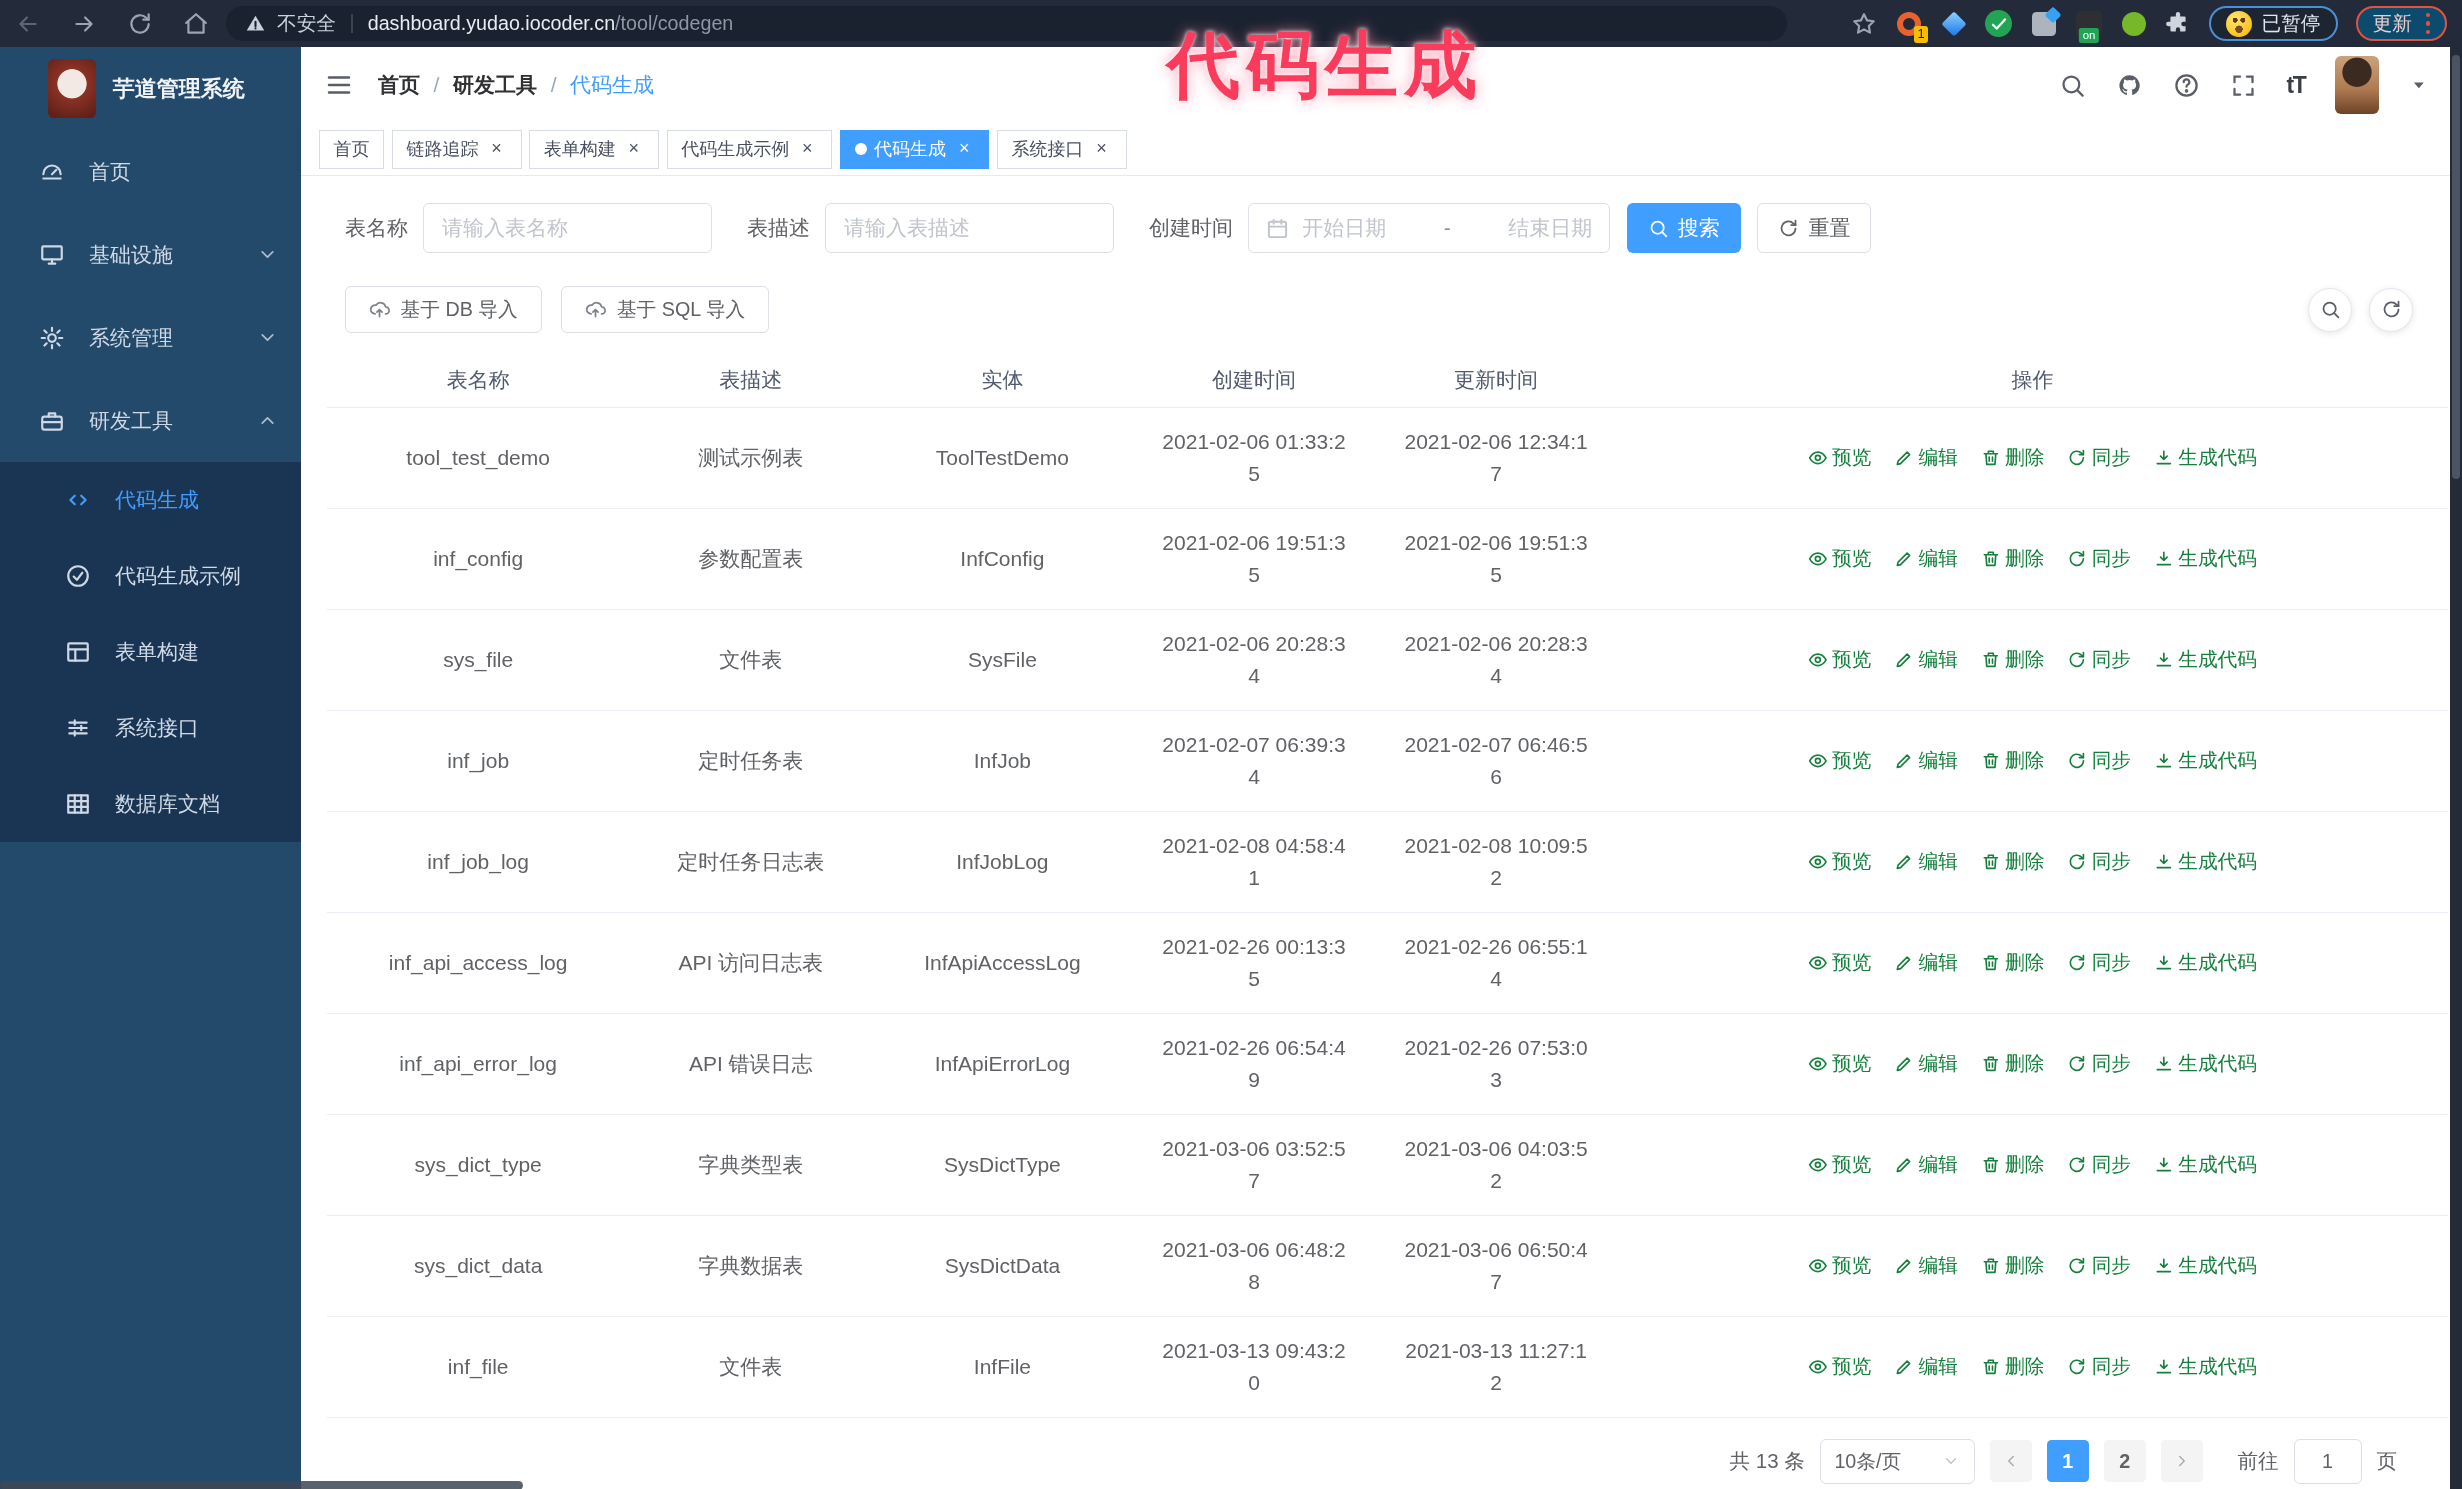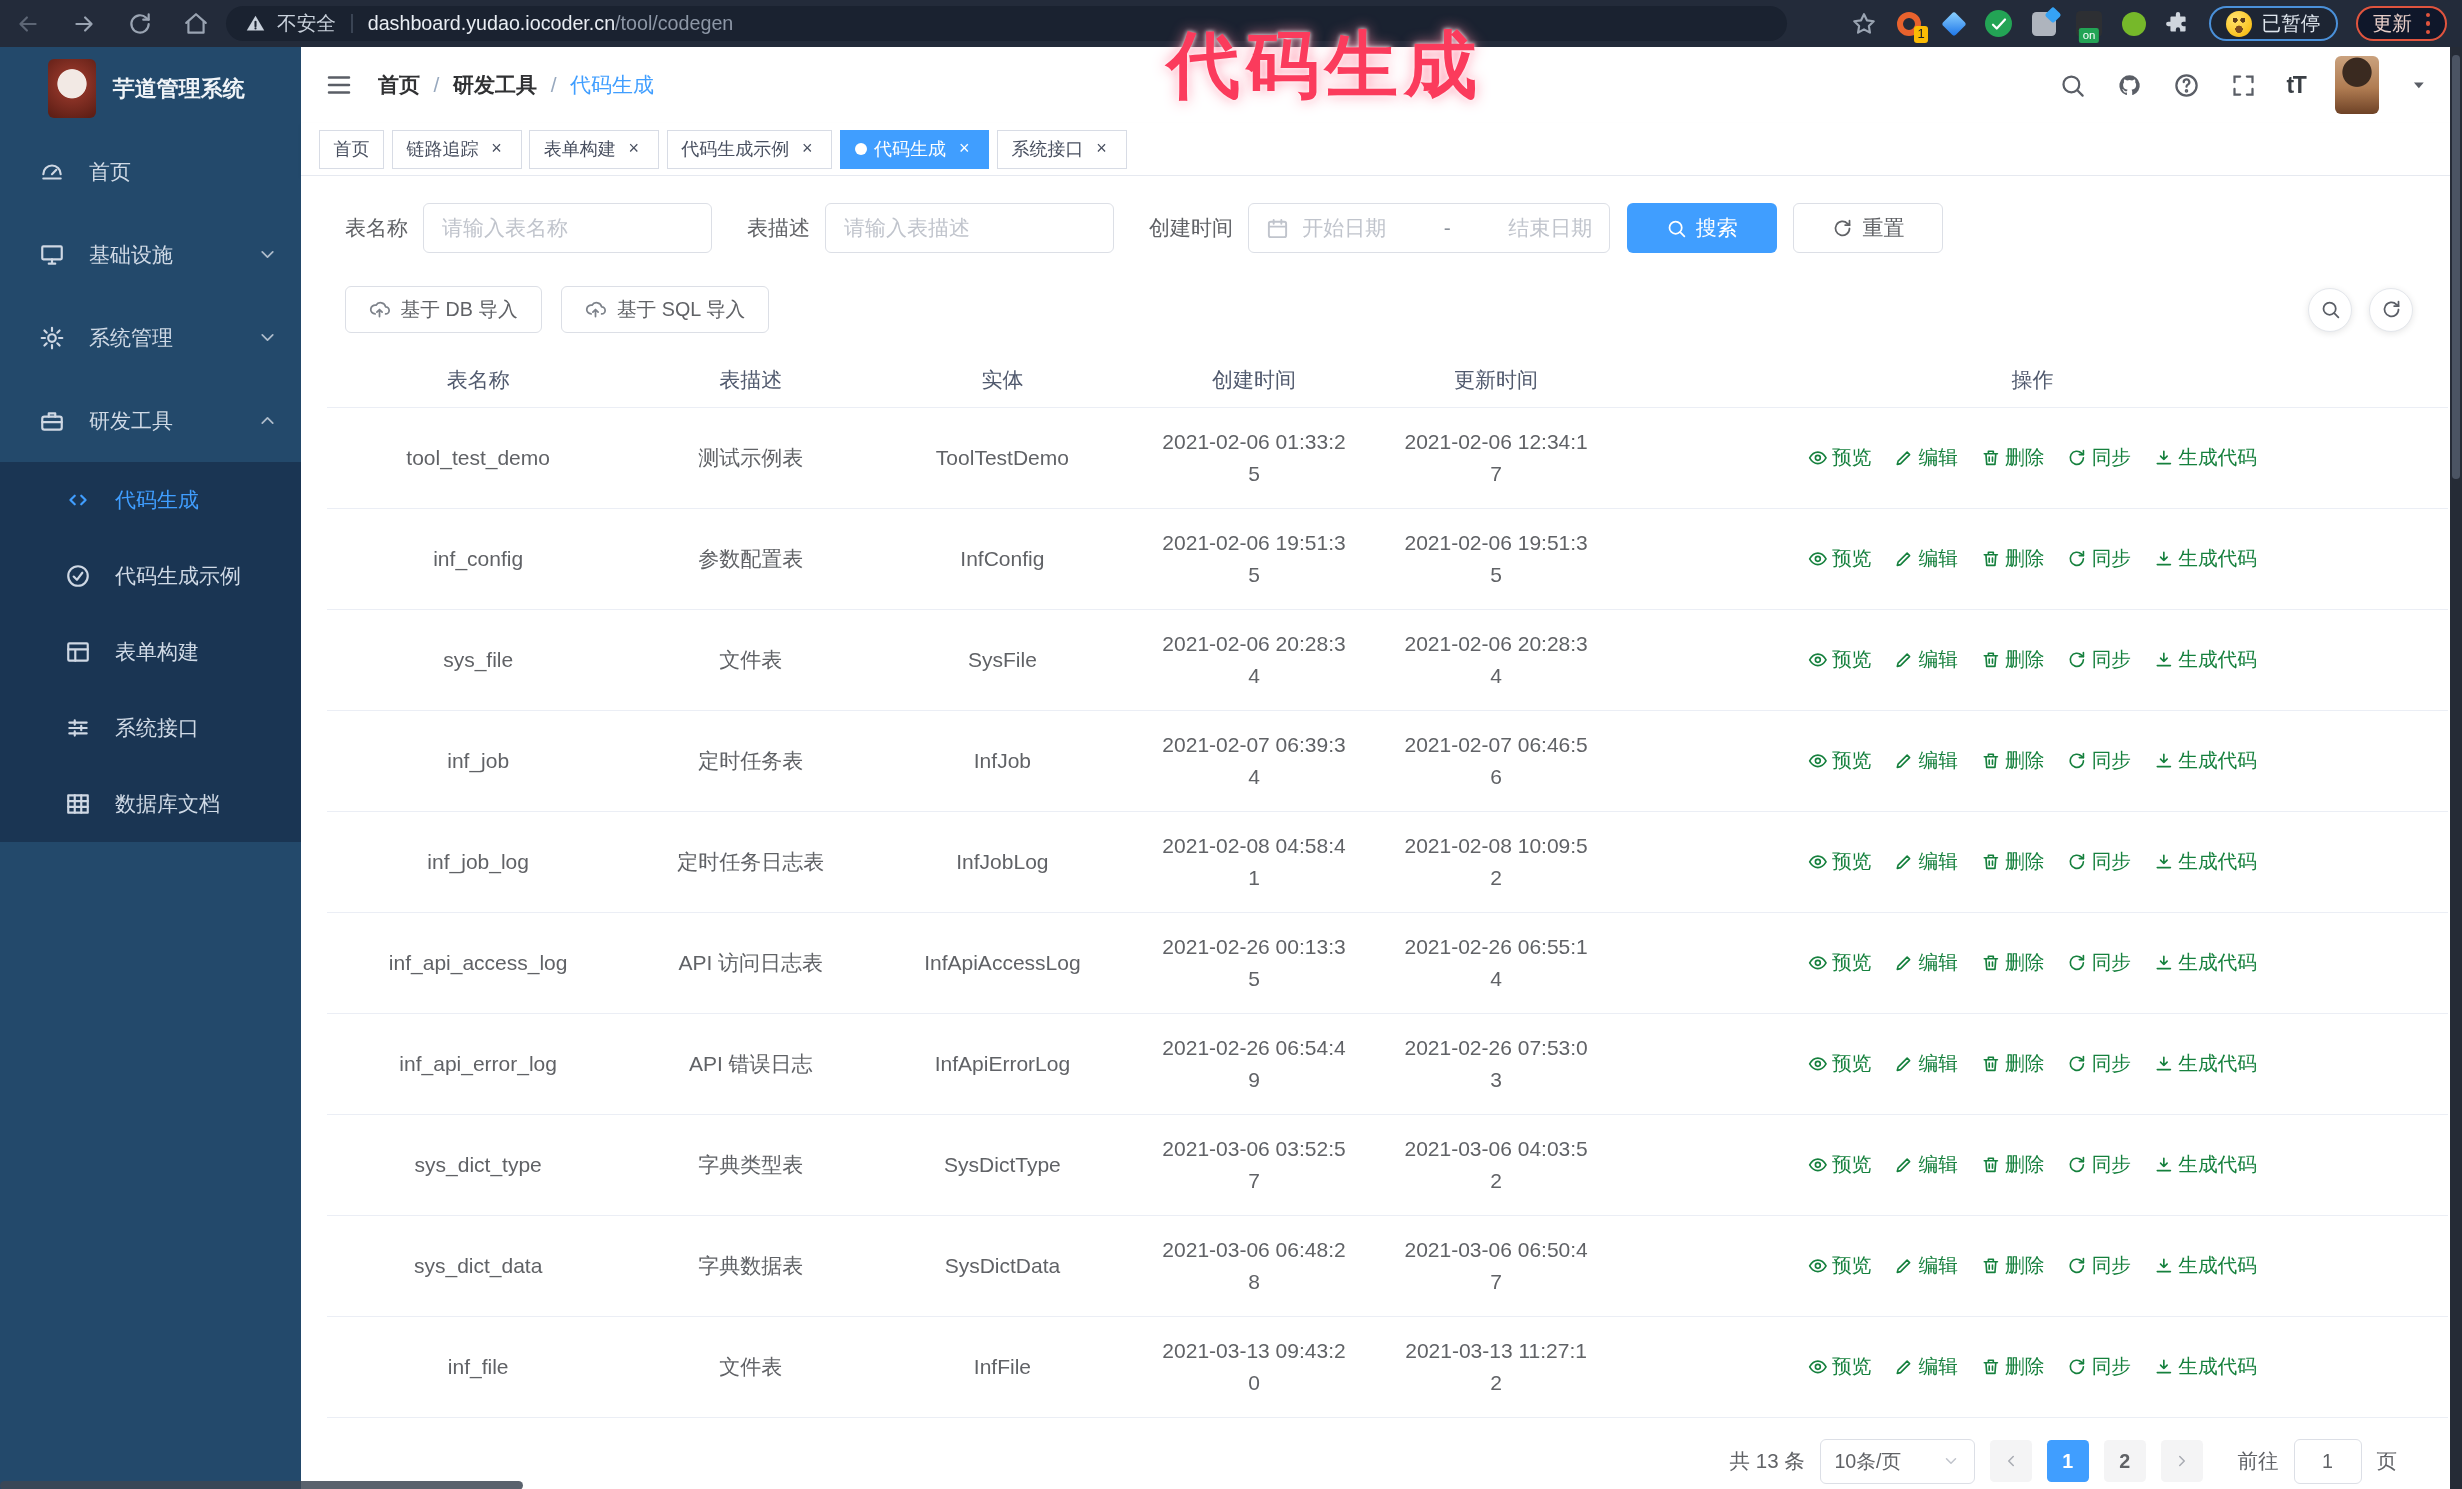--- a/index.html
+++ b/index.html
@@ -31,21 +31,21 @@
   .ext-on-label { position:absolute; left:50%; transform:translateX(-50%); bottom:-6px; background:#23a455; color:#fff; font-size:11.4px; line-height:15px; padding:0 3.8px; border-radius:2.3px; }
   .ext-green { width:24px; height:24px; border-radius:50%; background:#76b82a; }
   .puzzle-i { width:26px; height:26px; color:#cfd5dd; }
   .pill { height:35px; border-radius:17.4px; display:flex; align-items:center; gap:9px; padding:10px 15px; font-size:19.7px; }
   .pill-paused { border:2.3px solid #4a90d9; background:#1d2533; color:#dfe6ee; }
   .emoji-face { width:26px; height:26px; border-radius:50%;
     background: radial-gradient(circle at 35% 35%, #5b3a1a 10%, transparent 11%),
                 radial-gradient(circle at 65% 35%, #5b3a1a 10%, transparent 11%),
                 radial-gradient(circle at 50% 70%, #7a4a20 16%, transparent 17%),
                 radial-gradient(circle at 35% 30%, #ffe36e, #f7b500); }
-  .pill-update { border:2.3px solid #e0543e; background:#0f172a; color:#e9cfc9; gap:13.6px; }
+  .pill-update { border:2.3px solid #e0543e; background:#0c4a6e; color:#e9cfc9; gap:13.6px; }
   .dots3 { display:flex; flex-direction:column; gap:3.8px; }
   .dots3 b { width:4.5px; height:4.5px; border-radius:50%; background:#e0543e; }
 
   
   .app { display:flex; height:1443px; }
   .sidebar { width:301px; background:#23496b; color:#d0dae6; flex:none; display:flex; flex-direction:column; }
   .logo-row { height:83px; display:flex; align-items:center; gap:16.7px; padding:0 0 0 48px; }
   .logo-avatar { width:48px; height:59px; border-radius:6px; flex:none;
     background: radial-gradient(circle at 50% 42%, #f2e9e4 0 34%, #8a3226 36%, #5f1f16 90%); }
   .logo-title { font-size:22px; font-weight:700; color:#f0f4f8; }
@@ -90,21 +90,21 @@
   .inp { width:289px; height:50px; border:1.5px solid #dcdfe6; border-radius:6px; padding:0 18px;
     font-size:21px; color:#606266; outline:none; font-family:inherit; }
   .inp::placeholder { color:#c0c4cc; }
   .gap40 { width:35px; }
   .date-box { width:362px; height:50px; border:1.5px solid #dcdfe6; border-radius:6px; display:flex;
     align-items:center; padding:0 16.7px; gap:13.6px; font-size:21px; color:#c0c4cc; }
   .date-box .cal { width:23px; height:23px; color:#c0c4cc; flex:none; }
   .date-box .rsep { color:#8a9099; flex:1; text-align:center; }
   .date-ph { width:114px; }
   .btn { height:50px; border-radius:6px; font-size:21px; display:flex; align-items:center; gap:9px;
-    padding:0 38px; cursor:pointer; border:1.5px solid transparent; }
+    padding:0 20px; cursor:pointer; border:1.5px solid transparent; }
   .btn .bi { width:21px; height:21px; }
   .btn-primary { background:#409eff; color:#fff; margin-left:16.7px; }
   .btn-plain { background:#fff; color:#606266; border-color:#dcdfe6; margin-left:16.7px; }
 
   .toolbar-row { display:flex; align-items:center; margin:33px 0 0 26px; }
   .btn-import { height:47px; font-size:19.7px; color:#606266; border:1.5px solid #dcdfe6; border-radius:6px;
     background:#fff; display:flex; align-items:center; gap:10.6px; padding:0 23px; margin-right:19.7px; cursor:pointer; }
   .btn-import .bi { width:21px; height:21px; color:#7d828a; }
   .circle-btns { margin-left:auto; display:flex; gap:16.7px; padding-right:26px; }
   .circle-btn { width:44px; height:44px; border-radius:50%; background:#fff; border:1.5px solid #e4e7ec;

